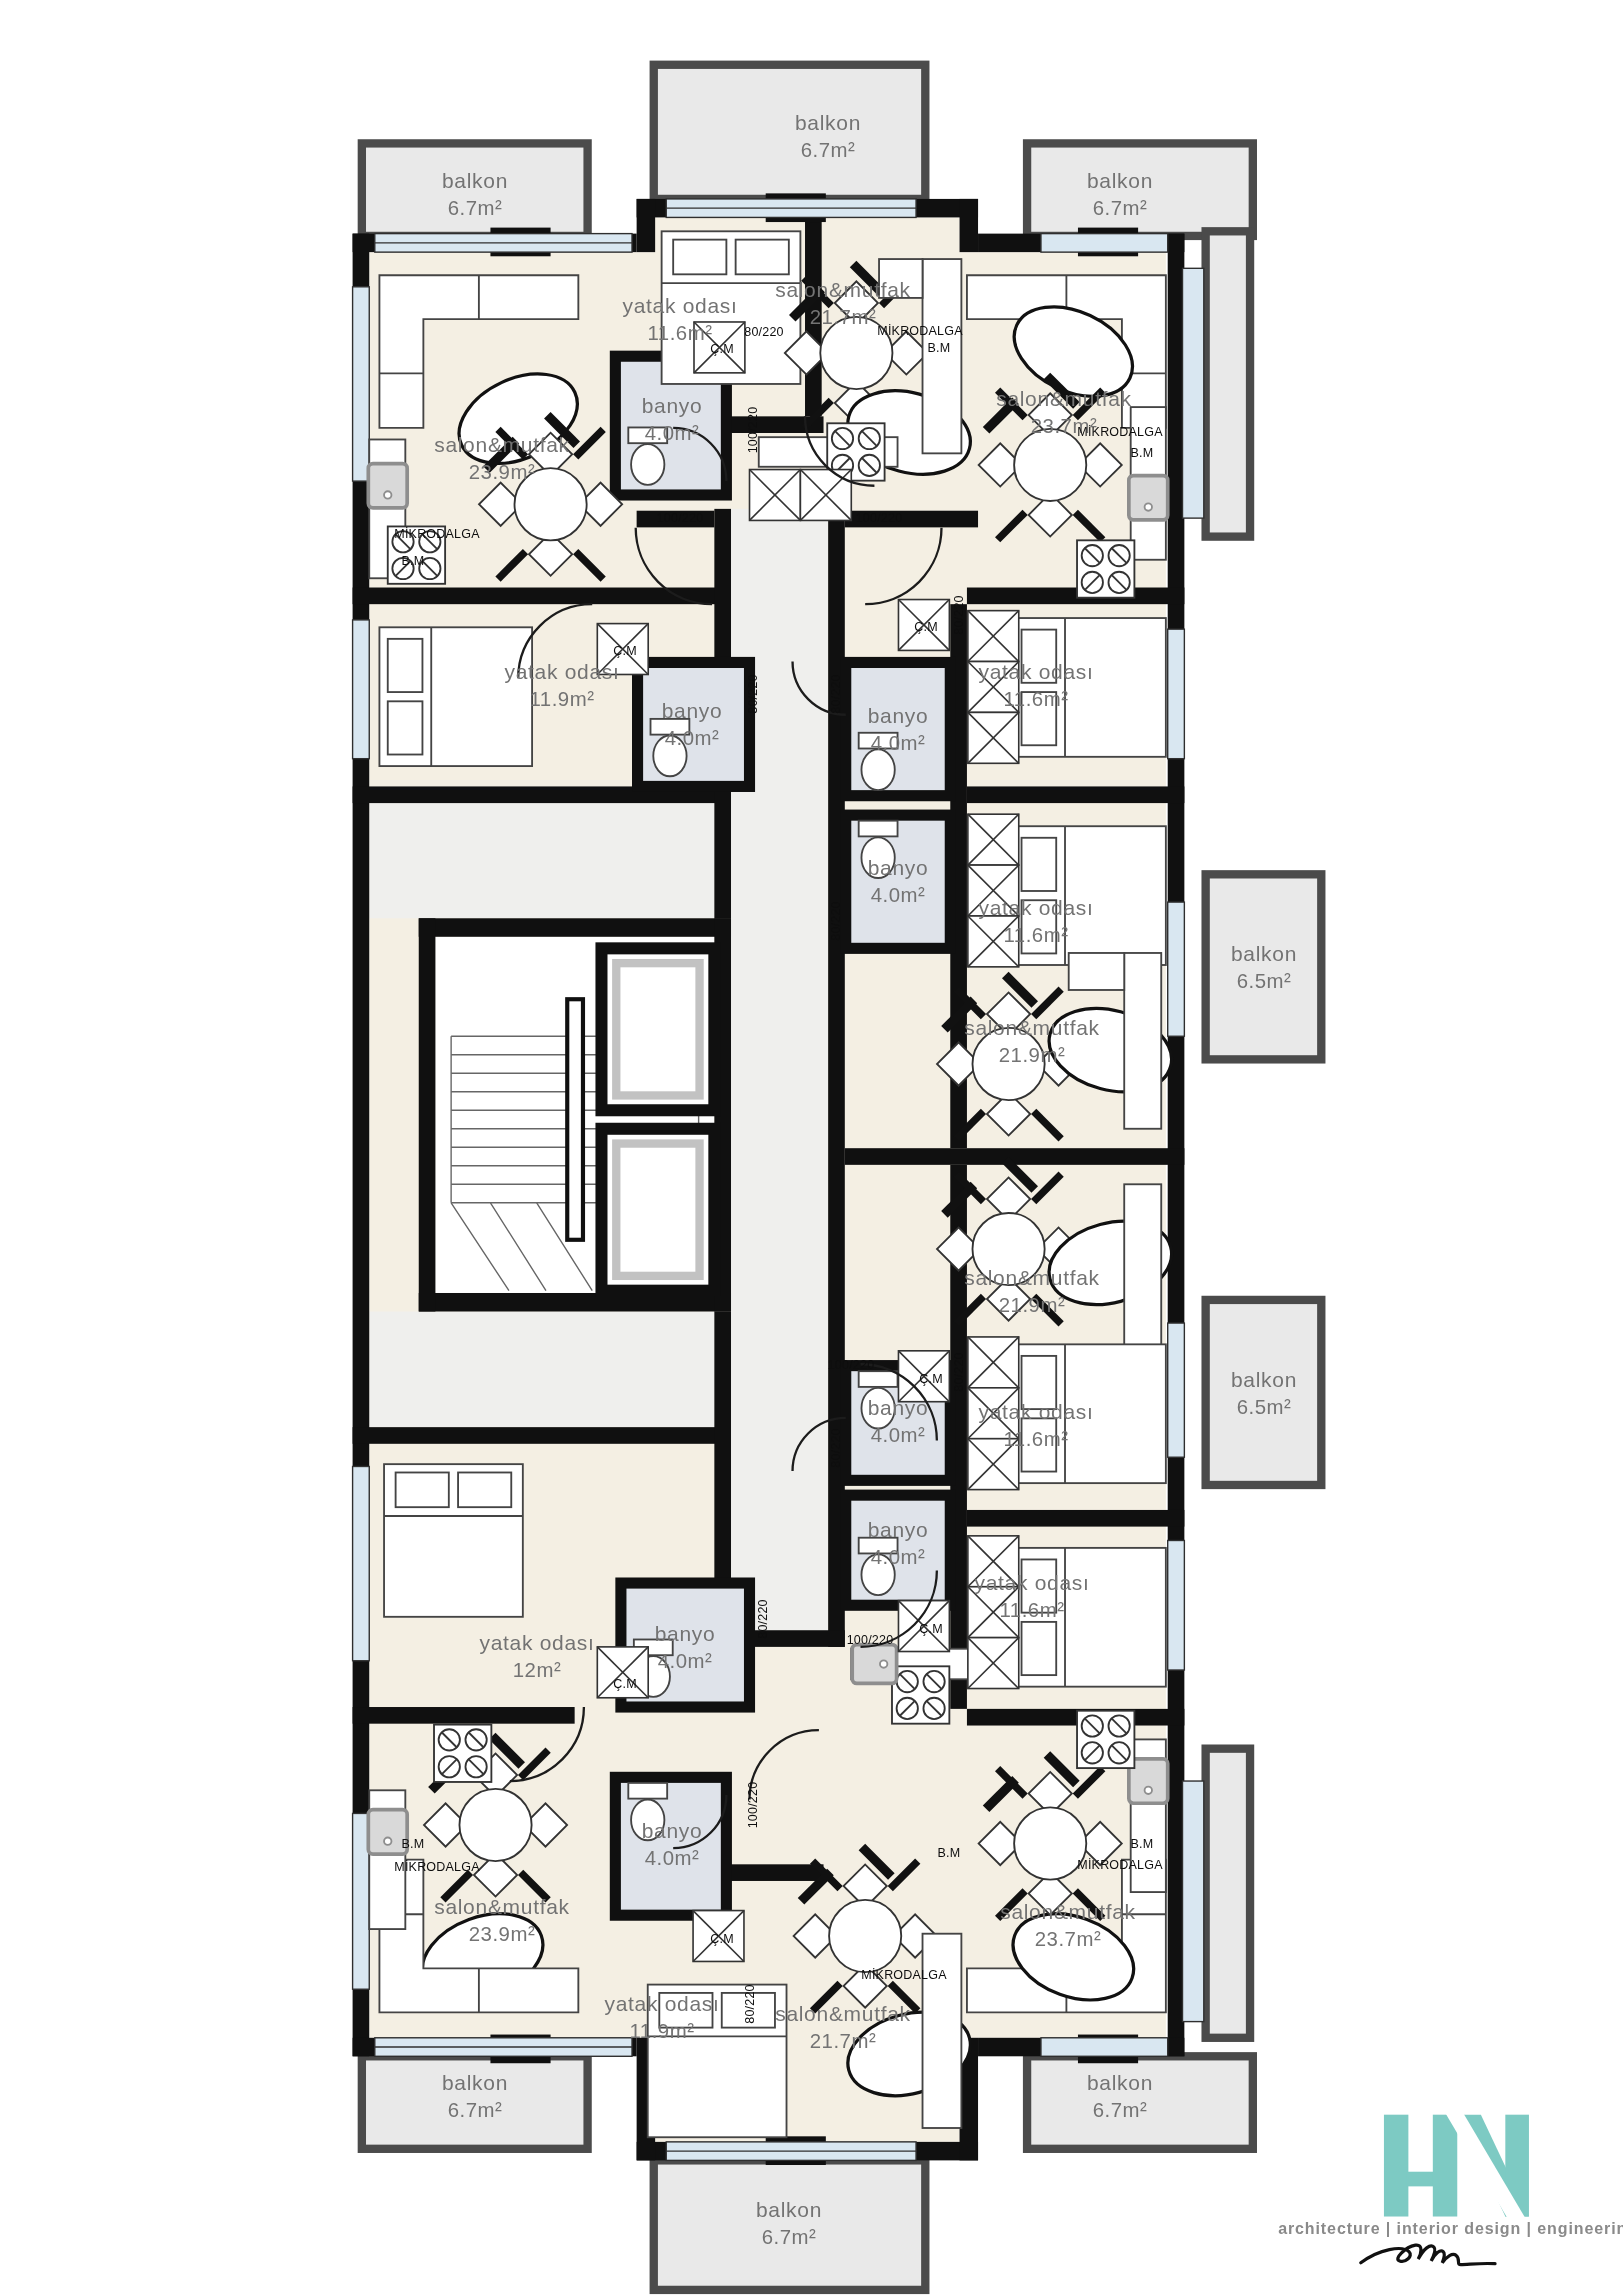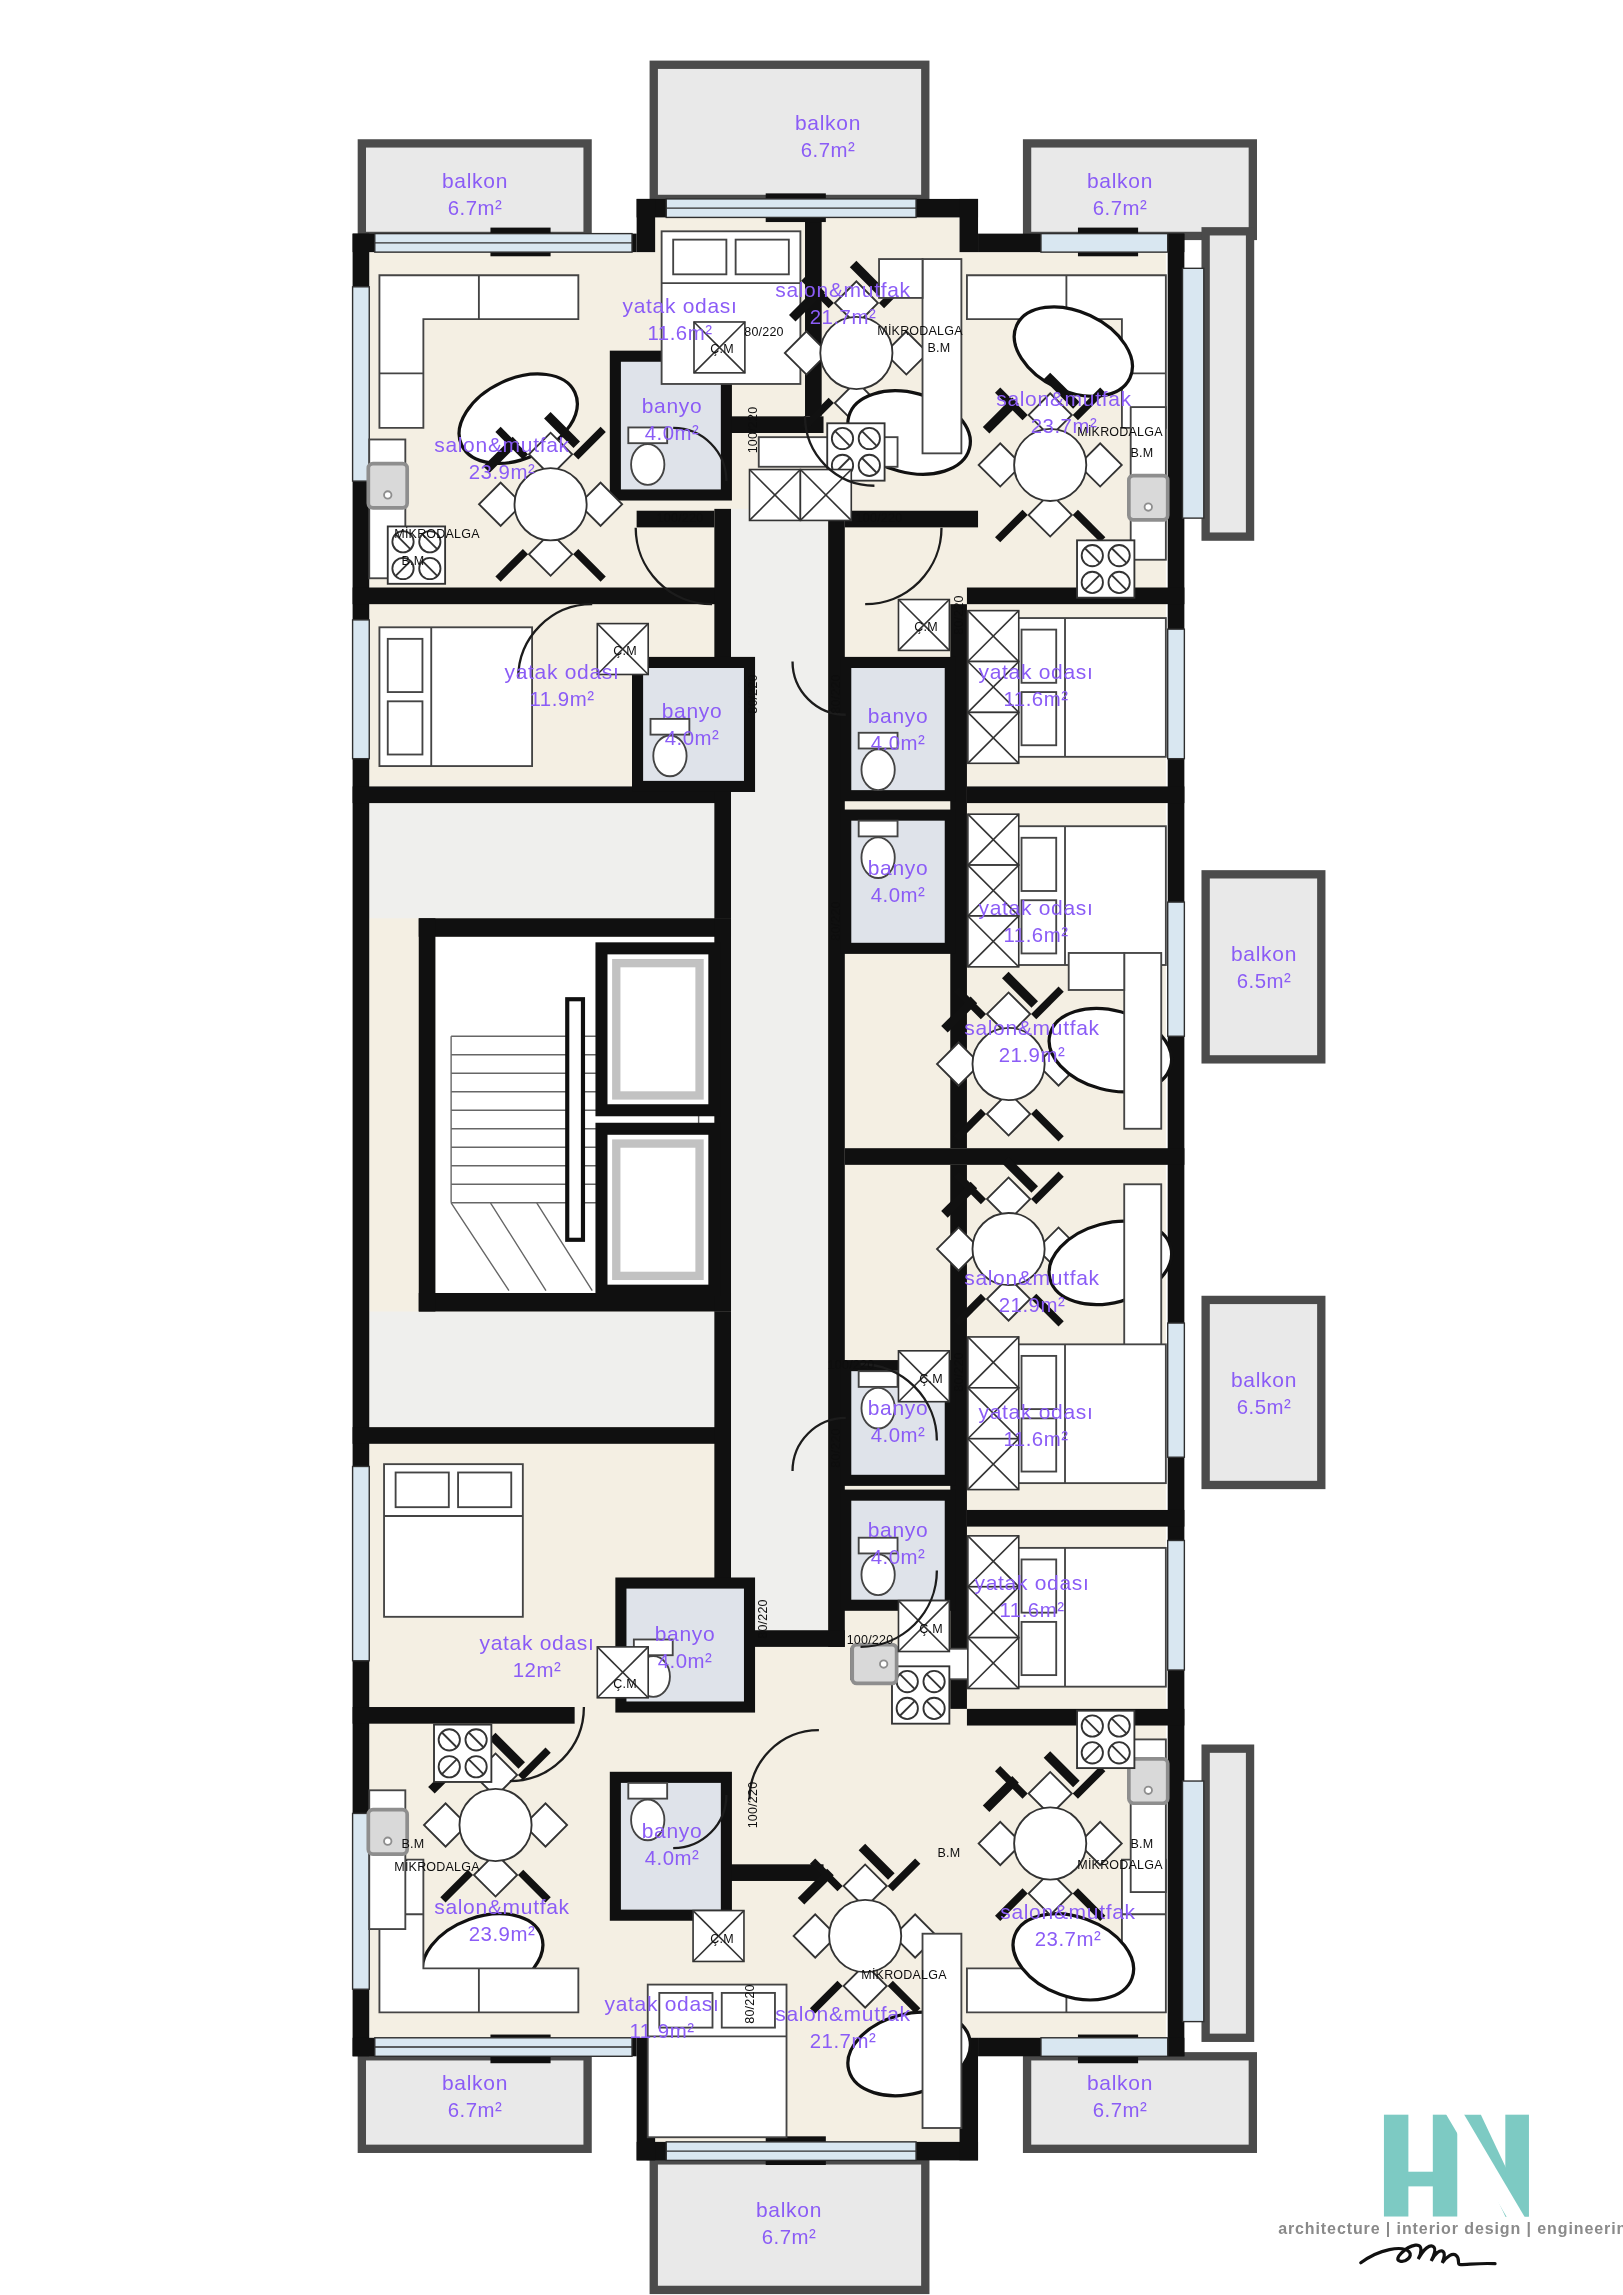--- a/index.html
+++ b/index.html
@@ -1,20 +1,20 @@
 <!DOCTYPE html>
 <html style="font-size:7.4px"><head>
 <meta charset="utf-8">
 <style>
   html,body{margin:0;padding:0;background:#ffffff;}
   body{width:1623px;height:2295px;position:relative;overflow:hidden;
        font-family:"Liberation Sans","DejaVu Sans",sans-serif;}
   .plan-svg{position:absolute;left:0;top:0;width:1623px;height:2295px;}
   .lbl{position:absolute;transform:translate(-50%,-50%);text-align:center;
-       color:#8b5cf6;font-size:21px;line-height:1.28;letter-spacing:0.7px;white-space:nowrap;}
+       color:#737373;font-size:21px;line-height:1.28;letter-spacing:0.7px;white-space:nowrap;}
   .lbl .area{display:block;font-size:20.4px;letter-spacing:0.5px;}
   .tag{position:absolute;transform:translate(-50%,-50%);font-size:12.5px;color:#0e0e0e;
        white-space:nowrap;letter-spacing:0.2px;}
   .tag.rot{transform:translate(-50%,-50%) rotate(-90deg);}
   .logo{position:absolute;left:1296px;top:2110px;width:324px;height:176px;}
   .logo .tagline{position:absolute;left:50%;top:110px;transform:translateX(-50%);
        font-size:16px;color:#8a8a8a;letter-spacing:0.9px;white-space:nowrap;font-weight:bold;}
   .logo svg{position:absolute;left:0;top:0;}
 </style>
 </head>

